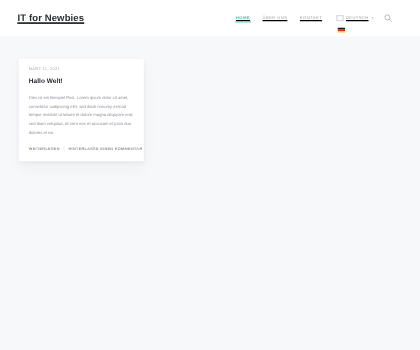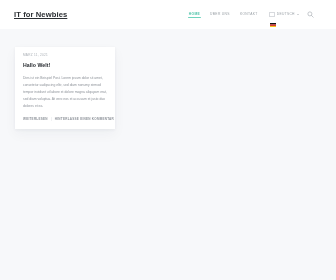--- a/index.html
+++ b/index.html
@@ -29,20 +29,21 @@
     top: 0;
     left: 0;
     width: 336px;
     height: 29px;
     background: #ffffff;
     display: flex;
     align-items: center;
     justify-content: space-between;
     box-sizing: border-box;
     padding: 0 20px 0 14px;
+    text-decoration: underline;
   }
 
   .brand {
     font-size: 7.6px;
     font-weight: bold;
     color: #2b2f33;
     letter-spacing: 0.1px;
     white-space: nowrap;
     line-height: 1;
   }

